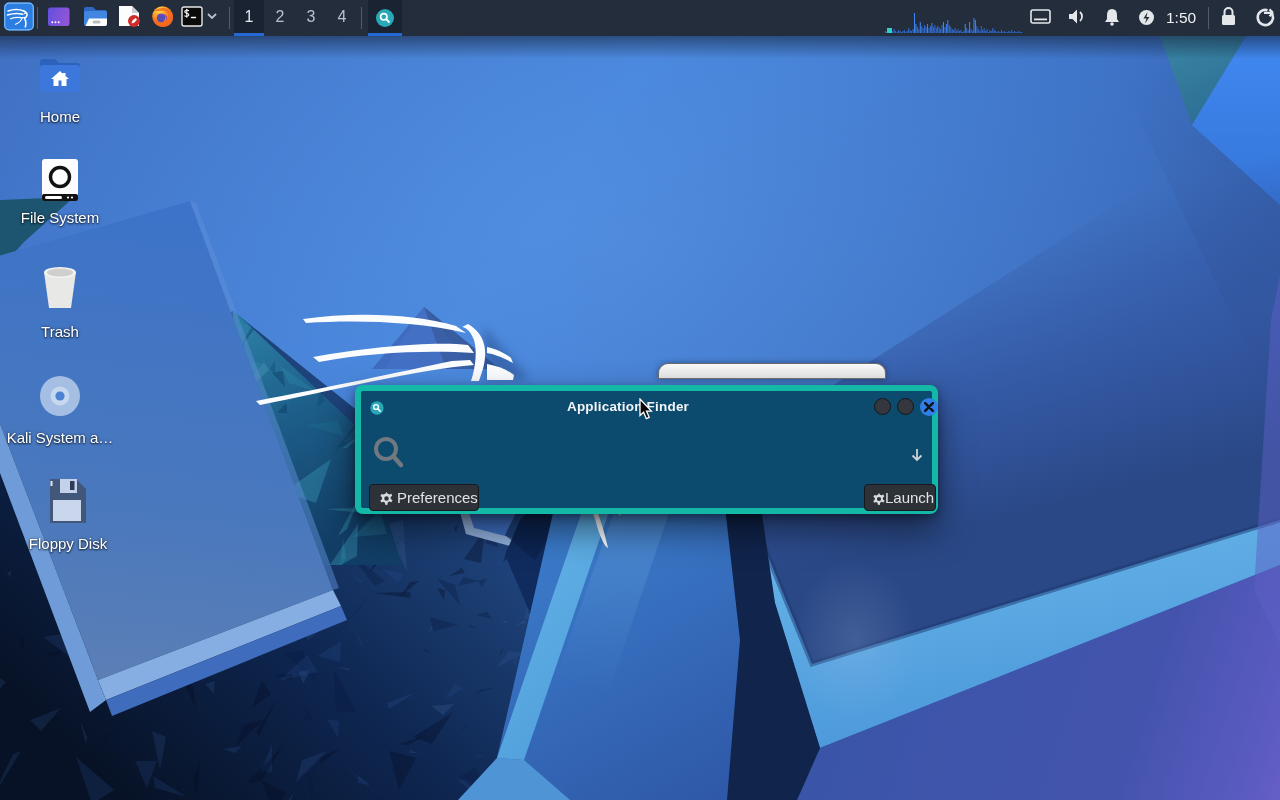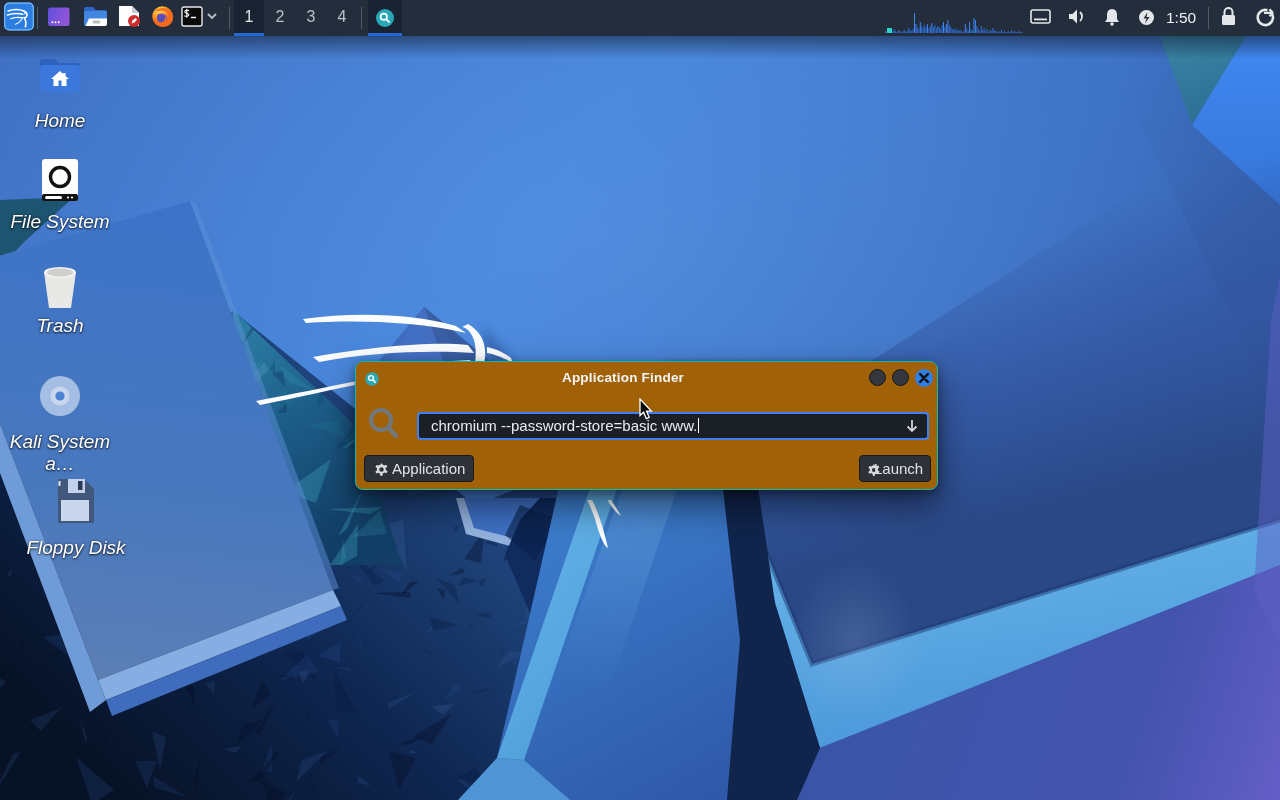--- a/index.html
+++ b/index.html
@@ -1,20 +1,20 @@
 <!DOCTYPE html>
 <html><head><meta charset="utf-8">
 <style>
 * { margin:0; padding:0; box-sizing:border-box; }
 html,body { width:1280px; height:800px; overflow:hidden; font-family:"Liberation Sans",sans-serif; }
 #wall { position:absolute; top:0; left:0; }
 #panel { position:absolute; top:0; left:0; width:1280px; height:36px; background:#232d3b; }
 .sep { position:absolute; top:7px; width:1px; height:22px; background:#525b68; }
 .wsnum { position:absolute; top:0; height:36px; line-height:34px; font-size:16px; color:#b9c0c9; text-align:center; }
-.dicon { position:absolute; width:120px; text-align:center; color:#fff; font-size:19px;font-style:italic; }
+.dicon { position:absolute; width:120px; text-align:center; color:#fff; font-size:15px; }
 .dlabel { text-shadow:0 1px 2px rgba(0,0,0,0.75), 0 0 3px rgba(0,0,0,0.5); }
 </style></head>
 <body>
 <svg id="wall" width="1280" height="800" viewBox="0 0 1280 800">
 <defs>
 <clipPath id="navyclip">
         <polygon points="233,311 475,505 560,472 724,472 860,715 960,800 0,800 0,424"></polygon>
       </clipPath>
 <clipPath id="tealclip">
         <polygon points="233,310 360,430 402,565 308,565 236,420"></polygon>
@@ -669,31 +669,31 @@
   <circle cx="20" cy="19" r="9.5" fill="none" stroke="#111" stroke-width="3.4"></circle>
  </svg>
  <div class="dlabel" style="margin-top:4px">File System</div>
 </div>
 <div class="dicon" style="left:0;top:266px">
  <svg width="40" height="44" viewBox="0 0 40 44">
   <path d="M4,6 L36,6 L31,42 L9,42 Z" fill="#e8e8e6"></path>
   <ellipse cx="20" cy="6.5" rx="16" ry="5.5" fill="#f2f2f0"></ellipse>
   <ellipse cx="20" cy="6.5" rx="13" ry="4" fill="#cfcfcd"></ellipse>
  </svg>
- <div class="dlabel" style="">Trash</div>
+ <div class="dlabel" style="margin-top:10px">Trash</div>
 </div>
 <div class="dicon" style="left:0;top:375px">
  <svg width="42" height="42" viewBox="0 0 42 42">
   <circle cx="21" cy="21" r="20" fill="rgba(228,238,252,0.6)"></circle>
   <circle cx="21" cy="21" r="9.5" fill="rgba(255,255,255,0.38)"></circle>
   <circle cx="21" cy="21" r="4.6" fill="#4d82d2"></circle>
  </svg>
  <div class="dlabel" style="margin-top:9px">Kali System a…</div>
 </div>
-<div class="dicon" style="left:16px;top:479px">
+<div class="dicon" style="left:8px;top:479px">
  <svg width="40" height="44" viewBox="0 0 40 44">
   <path d="M4,0 H30 L40,10 V44 H4 Z" fill="#42587a" transform="translate(-2,0)"></path>
   <rect x="12" y="0" width="17" height="14" fill="#c3d2ea"></rect>
   <rect x="22" y="2" width="4.5" height="9" fill="#2c3c56"></rect>
   <rect x="5" y="21" width="28" height="21" fill="#c9d6ec"></rect>
   <rect x="2.5" y="2" width="2" height="5" fill="#dde6f4"></rect>
  </svg>
  <div class="dlabel" style="margin-top:9px">Floppy Disk</div>
 </div>
 
@@ -888,50 +888,49 @@
  <div style="position:absolute;left:368px;top:33px;width:34px;height:3px;background:#2468d4"></div>
  <svg width="20" height="20" viewBox="0 0 20 20" style="position:absolute;left:375px;top:8px">
   <circle cx="10" cy="10" r="9" fill="#29a8b8"></circle>
   <circle cx="8.8" cy="8.8" r="3.2" fill="none" stroke="#fff" stroke-width="1.6"></circle>
   <line x1="11.2" y1="11.2" x2="14.5" y2="14.5" stroke="#fff" stroke-width="1.8"></line>
  </svg>
 </div>
 
 <div style="position:absolute;left:658px;top:363px;width:228px;height:16px;background:linear-gradient(#fafafa,#e6e6e6);border:1px solid rgba(25,25,25,0.6);border-radius:10px 10px 0 0;box-shadow:0 0 6px rgba(0,0,0,0.35);"></div>
 
-<div id="dialog" style="position:absolute;left:355px;top:361px;width:583px;height:129px;background:#a16207;border:1px solid #14b8a6;border-radius:8px;box-shadow:0 16px 34px rgba(0,0,0,0.5),0 3px 10px rgba(0,0,0,0.35);">
+<div id="dialog" style="position:absolute;left:355px;top:385px;width:583px;height:129px;background:#0c4a6e;border:6px solid #14b8a6;border-radius:8px;box-shadow:0 16px 34px rgba(0,0,0,0.5),0 3px 10px rgba(0,0,0,0.35);">
  <svg width="14" height="14" viewBox="0 0 20 20" style="position:absolute;left:9px;top:10px">
   <circle cx="10" cy="10" r="9.5" fill="#29a8b8"></circle>
   <circle cx="8.6" cy="8.6" r="3.4" fill="none" stroke="#fff" stroke-width="2"></circle>
   <line x1="11.4" y1="11.4" x2="15.2" y2="15.2" stroke="#fff" stroke-width="2.2"></line>
  </svg>
  <div style="position:absolute;left:0;top:8px;width:534px;text-align:center;font-size:13.5px;font-weight:bold;color:#f2f4f6;letter-spacing:0.2px">Application Finder</div>
  <div style="position:absolute;left:513px;top:7px;width:17px;height:17px;border-radius:50%;background:#34383e;border:1px solid #141619"></div>
  <div style="position:absolute;left:536px;top:7px;width:17px;height:17px;border-radius:50%;background:#34383e;border:1px solid #141619"></div>
  <div style="position:absolute;left:559px;top:6.5px;width:18px;height:18px;border-radius:50%;background:#2e7fe8"></div>
  <svg width="10" height="10" viewBox="0 0 10 10" style="position:absolute;left:563px;top:10.5px">
   <path d="M1.2,1.2 L8.8,8.8 M8.8,1.2 L1.2,8.8" stroke="#10151c" stroke-width="2.6" stroke-linecap="round"></path>
  </svg>
  <svg width="32" height="34" viewBox="0 0 32 34" style="position:absolute;left:12px;top:46px">
   <circle cx="13" cy="12" r="10" fill="none" stroke="#71787f" stroke-width="4"></circle>
   <line x1="20.5" y1="19.5" x2="28" y2="28" stroke="#71787f" stroke-width="4.5" stroke-linecap="round"></line>
  </svg>
- <div style="position:absolute;left:61px;top:50px;width:512px;height:28px;background:#1b1f26;border:2px solid #3f80f4;border-radius:4px;color:#e9ecef;font-size:15px;line-height:24px;padding-left:12px;">chromium --password-store=basic www.<span style="display:inline-block;width:1px;height:15px;background:#fff;vertical-align:-2px;margin-left:1px"></span></div>
  <svg width="16" height="16" viewBox="0 0 16 16" style="position:absolute;left:548px;top:56px">
   <path d="M8,2 v11 M3.5,8.5 L8,13 L12.5,8.5" stroke="#ced2d6" stroke-width="1.8" fill="none"></path>
  </svg>
  <div style="position:absolute;left:8px;top:93px;width:110px;height:27px;background:#2d3238;border:1px solid #17191d;border-radius:4px;color:#e0e3e6;font-size:15px;line-height:25px;">
   <svg width="13" height="13" viewBox="0 0 16 16" style="position:absolute;left:10px;top:7px">
         <path d="M8,0 L9.5,2.2 A6,6 0 0 1 11.5,3 L14,2 L15,4.5 L13,6.2 A6,6 0 0 1 13.2,8.5 L15.5,10 L14,12.5 L11.5,11.8 A6,6 0 0 1 9.5,13 L9,16 L6.5,15.8 L6,13 A6,6 0 0 1 4,12 L1.5,13 L0.5,10.5 L2.5,8.8 A6,6 0 0 1 2.5,6.5 L0.5,5 L2,2.5 L4.5,3.2 A6,6 0 0 1 6.5,2.2 Z M8,5.2 A2.8,2.8 0 1 0 8,10.8 A2.8,2.8 0 1 0 8,5.2 Z" fill="#d8dbde" fill-rule="evenodd"></path>
       </svg>
-  <span style="margin-left:27px">Application</span>
+  <span style="margin-left:27px">Preferences</span>
  </div>
  <div style="position:absolute;left:503px;top:93px;width:72px;height:27px;background:#2d3238;border:1px solid #17191d;border-radius:4px;color:#e0e3e6;font-size:15px;line-height:25px;">
   <svg width="12" height="12" viewBox="0 0 16 16" style="position:absolute;left:8px;top:8px">
         <path d="M8,0 L9.5,2.2 A6,6 0 0 1 11.5,3 L14,2 L15,4.5 L13,6.2 A6,6 0 0 1 13.2,8.5 L15.5,10 L14,12.5 L11.5,11.8 A6,6 0 0 1 9.5,13 L9,16 L6.5,15.8 L6,13 A6,6 0 0 1 4,12 L1.5,13 L0.5,10.5 L2.5,8.8 A6,6 0 0 1 2.5,6.5 L0.5,5 L2,2.5 L4.5,3.2 A6,6 0 0 1 6.5,2.2 Z M8,5.2 A2.8,2.8 0 1 0 8,10.8 A2.8,2.8 0 1 0 8,5.2 Z" fill="#d8dbde" fill-rule="evenodd"></path>
       </svg>
-  <span style="margin-left:14px">Launch</span>
+  <span style="margin-left:20px">Launch</span>
  </div>
 </div>
 
 <svg width="14" height="22" viewBox="0 0 14 22" style="position:absolute;left:639px;top:398px">
  <path d="M1,1 L1,17.5 L4.6,14.2 L7.3,20.6 L10.2,19.3 L7.5,13.1 L12.4,13.1 Z" fill="#0a0a0a" stroke="#fff" stroke-width="1.3"></path>
 </svg>
 
 </body></html>

